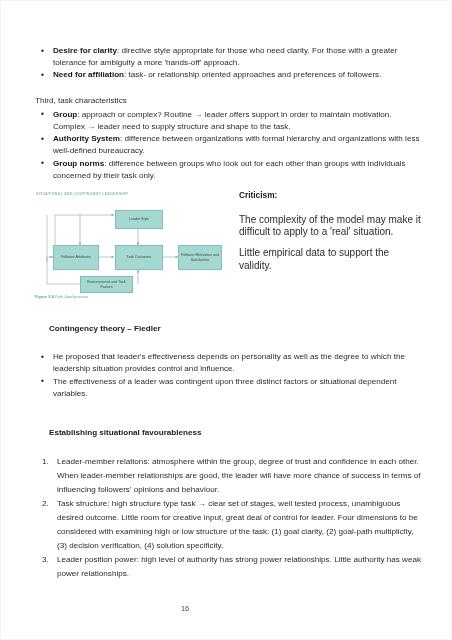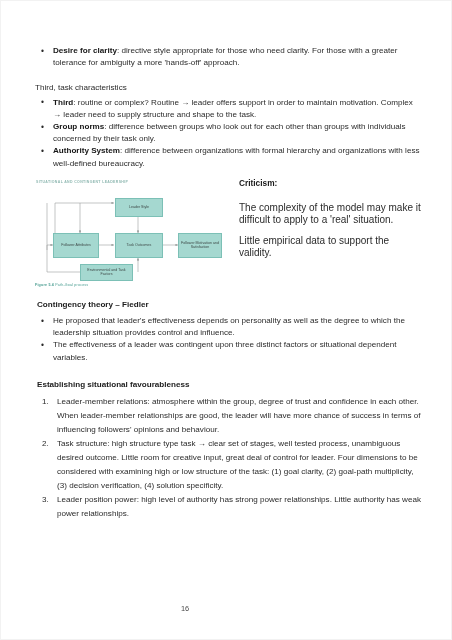--- a/index.html
+++ b/index.html
@@ -32,21 +32,21 @@
     font-size: 8.1px;
     line-height: 12.2px;
     color: #2b2b2b;
     margin: 2px;
   }
   .heading {
     font-size: 8.1px;
     line-height: 12.2px;
     font-weight: bold;
     color: #1b1b1b;
-    margin: 4px;
+    margin: 16px;
   }
   b, .b { font-weight: bold; color: #161616; }
 
   ul.bullets, ol.nums {
     margin: 0;
     padding: 0;
     list-style: none;
   }
   ul.bullets > li {
     position: relative;
@@ -179,30 +179,31 @@
   }
 </style>
 </head>
 <body>
 
 <div class="page">
   <div class="page-inner">
 
     <ul class="bullets">
       <li><b class="b">Desire for clarity</b><span>: directive style appropriate for those who need clarity. For those with a greater tolerance for ambiguity a more 'hands-off' approach.</span></li>
+      <li><b class="b">Need for affiliation</b><span>: task- or relationship oriented approaches and preferences of followers.</span></li>
     </ul>
 
     <div class="gap-m"></div>
 
     <p class="para">Third, task characteristics</p>
 
     <ul class="bullets">
-      <li><b class="b">Third</b><span>: routine or complex? Routine → leader offers support in order to maintain motivation. Complex → leader need to supply structure and shape to the task.</span></li>
+      <li><b class="b">Group</b><span>: approach or complex? Routine → leader offers support in order to maintain motivation. Complex → leader need to supply structure and shape to the task.</span></li>
+      <li><b class="b">Authority System</b><span>: difference between organizations with formal hierarchy and organizations with less well-defined bureaucracy.</span></li>
       <li><b class="b">Group norms</b><span>: difference between groups who look out for each other than groups with individuals concerned by their task only.</span></li>
-      <li><b class="b">Authority System</b><span>: difference between organizations with formal hierarchy and organizations with less well-defined bureaucracy.</span></li>
     </ul>
 
     <div class="fig-row">
 
       <div class="figure">
         <div class="fig-title">SITUATIONAL AND CONTINGENT LEADERSHIP</div>
 
         <svg class="fig-svg" viewBox="0 0 192 112">
           <defs>
             <marker id="ah" markerWidth="5" markerHeight="5" refX="4.2" refY="1.8" orient="auto">

